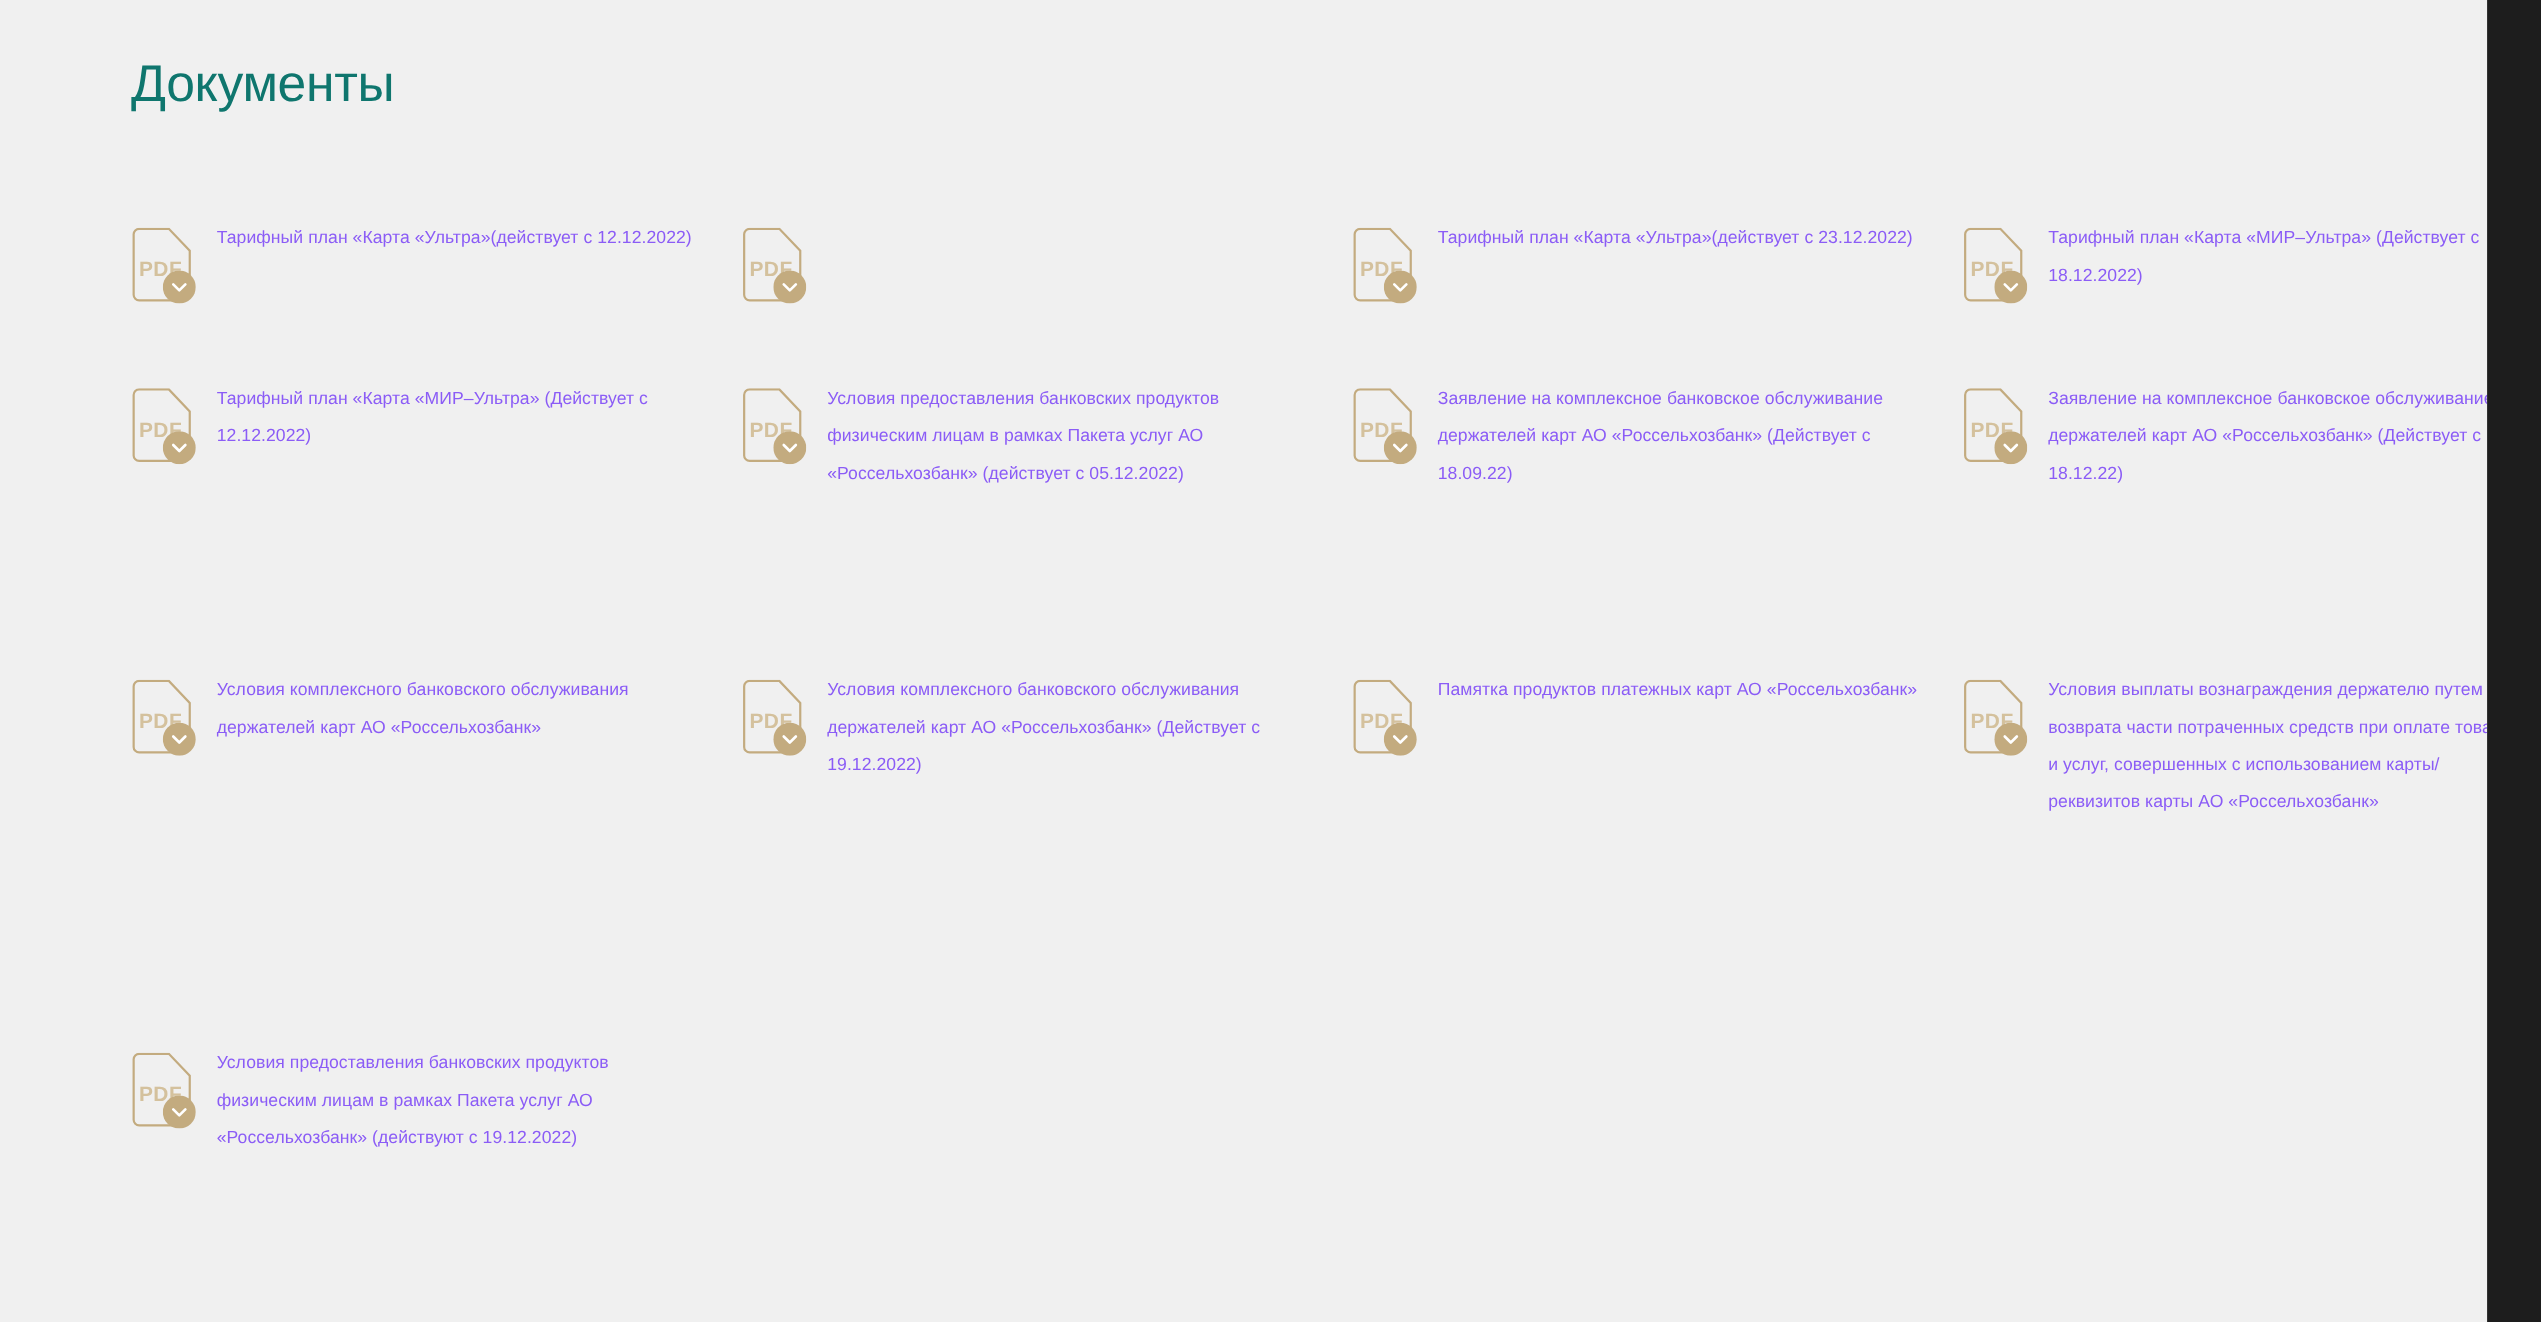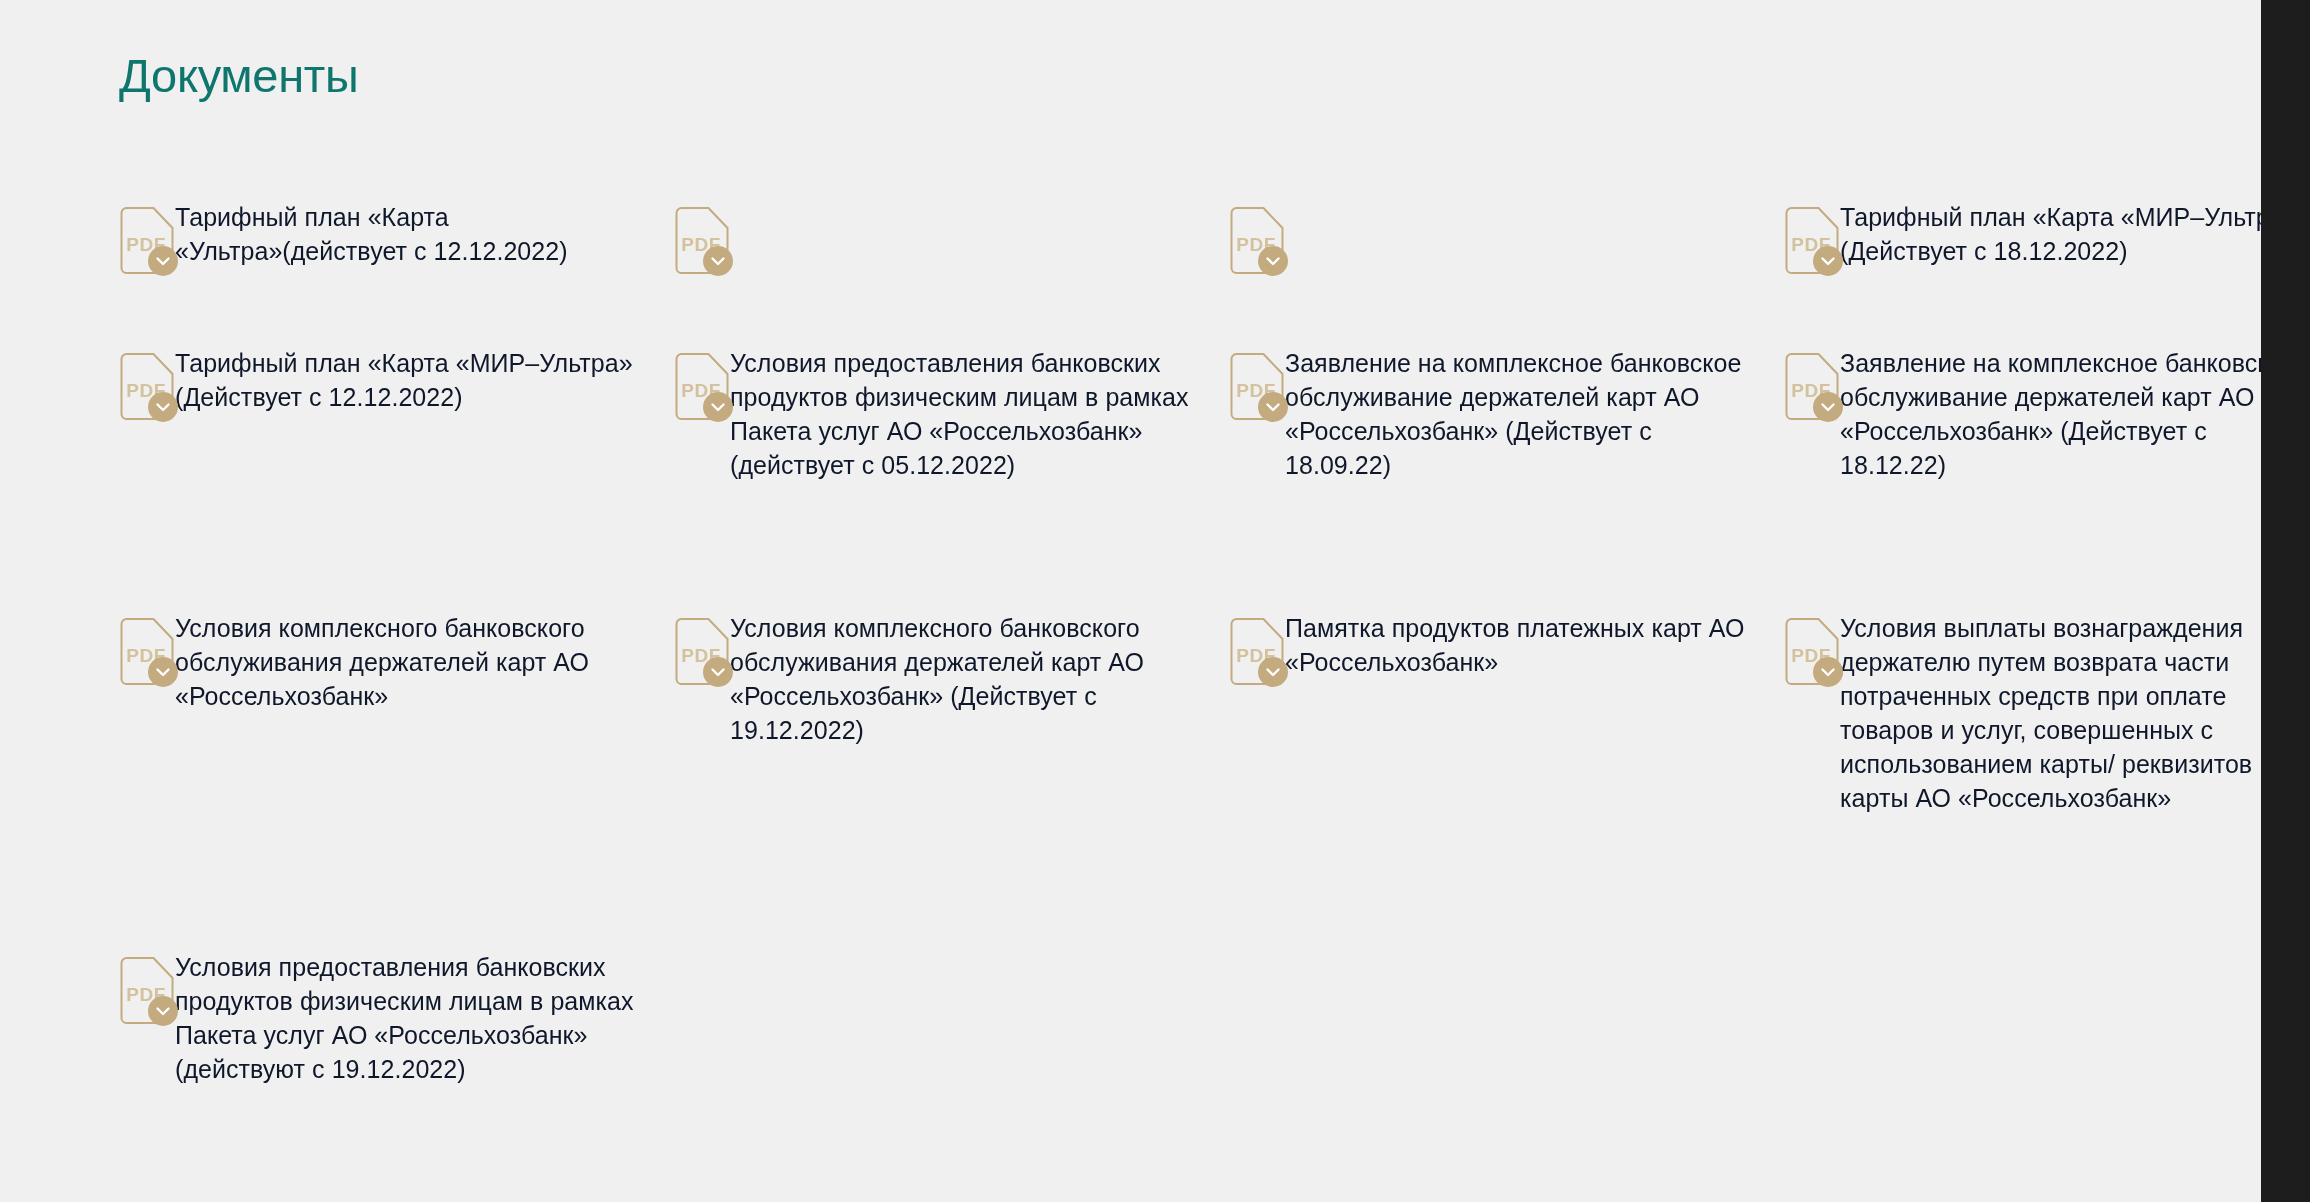--- a/index.html
+++ b/index.html
@@ -67,23 +67,24 @@
     position: relative;
     width: 56px;
     height: 68px;
     flex: 0 0 56px;
     margin-top: 7px;
     font-weight: bold;
   }
   .pdf-icon svg { display: block; }
 
   .doc-label {
-    font-size: 25px;
+    margin-left: 22px;
+    font-size: 16px;
     line-height: 34px;
-    color: #0f172a;
+    color: #8b5cf6;
     font-weight: 400;
     letter-spacing: 0.05px;
     white-space: pre-line;
   }
 </style>
 </head>
 <body>
 
 <div class="page">
   <div class="page-title">Документы</div>
@@ -203,20 +204,21 @@
   <path d="M2.5 6 A5 5 0 0 1 7.5 1 L34.5 1 L53.5 21 L53.5 61 A5 5 0 0 1 48.5 66 L7.5 66 A5 5 0 0 1 2.5 61 Z" fill="none" stroke="#c3ab7f" stroke-width="2"></path>
   <text x="27" y="44" text-anchor="middle" font-family="'Liberation Sans', sans-serif" font-size="19" fill="#d4c19d" letter-spacing="0.5">PDF</text>
 </svg>
             <span style="position: absolute; right: -3px; bottom: -1px; width: 30px; height: 30px; line-height: 0;">
 <svg width="30" height="30" viewBox="0 0 30 30" xmlns="http://www.w3.org/2000/svg">
   <circle cx="15" cy="15" r="15" fill="#c3ab7f"></circle>
   <path d="M9.5 12.5 L15 18 L20.5 12.5" fill="none" stroke="#ffffff" stroke-width="2.4" stroke-linecap="round" stroke-linejoin="round"></path>
 </svg>
             </span>
           </span>
+          <span class="doc-label">Тарифный план «Карта «Ультра»(действует с 23.12.2022)</span>
         </div>
         <div class="doc-item" style="top: 146px;">
           <span class="pdf-icon">
 <svg width="56" height="68" viewBox="0 0 56 68" xmlns="http://www.w3.org/2000/svg">
   <path d="M2.5 6 A5 5 0 0 1 7.5 1 L34.5 1 L53.5 21 L53.5 61 A5 5 0 0 1 48.5 66 L7.5 66 A5 5 0 0 1 2.5 61 Z" fill="none" stroke="#c3ab7f" stroke-width="2"></path>
   <text x="27" y="44" text-anchor="middle" font-family="'Liberation Sans', sans-serif" font-size="19" fill="#d4c19d" letter-spacing="0.5">PDF</text>
 </svg>
             <span style="position: absolute; right: -3px; bottom: -1px; width: 30px; height: 30px; line-height: 0;">
 <svg width="30" height="30" viewBox="0 0 30 30" xmlns="http://www.w3.org/2000/svg">
   <circle cx="15" cy="15" r="15" fill="#c3ab7f"></circle>

